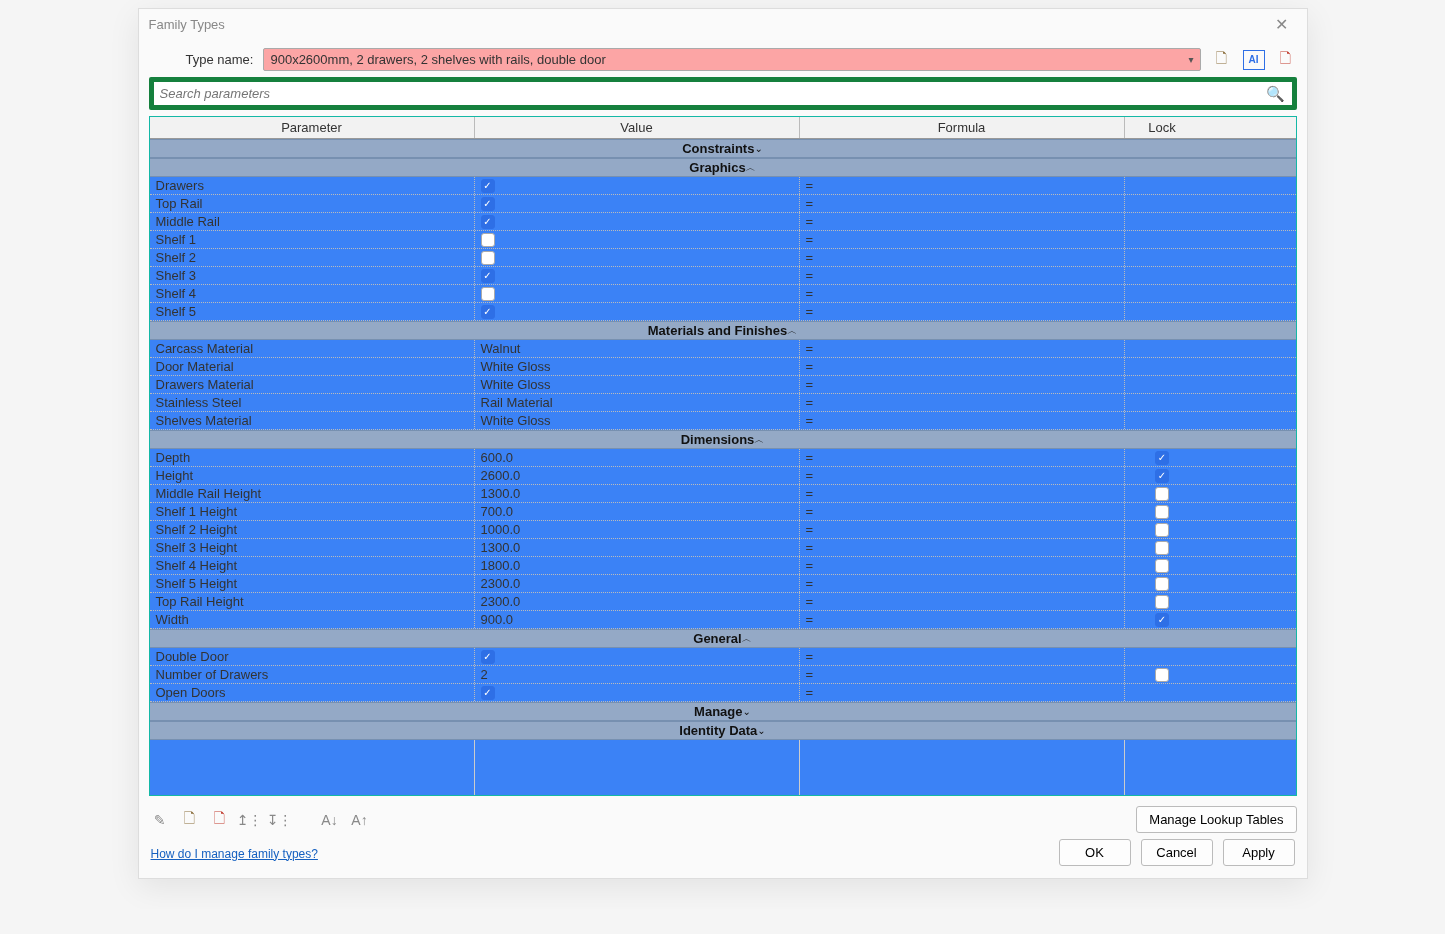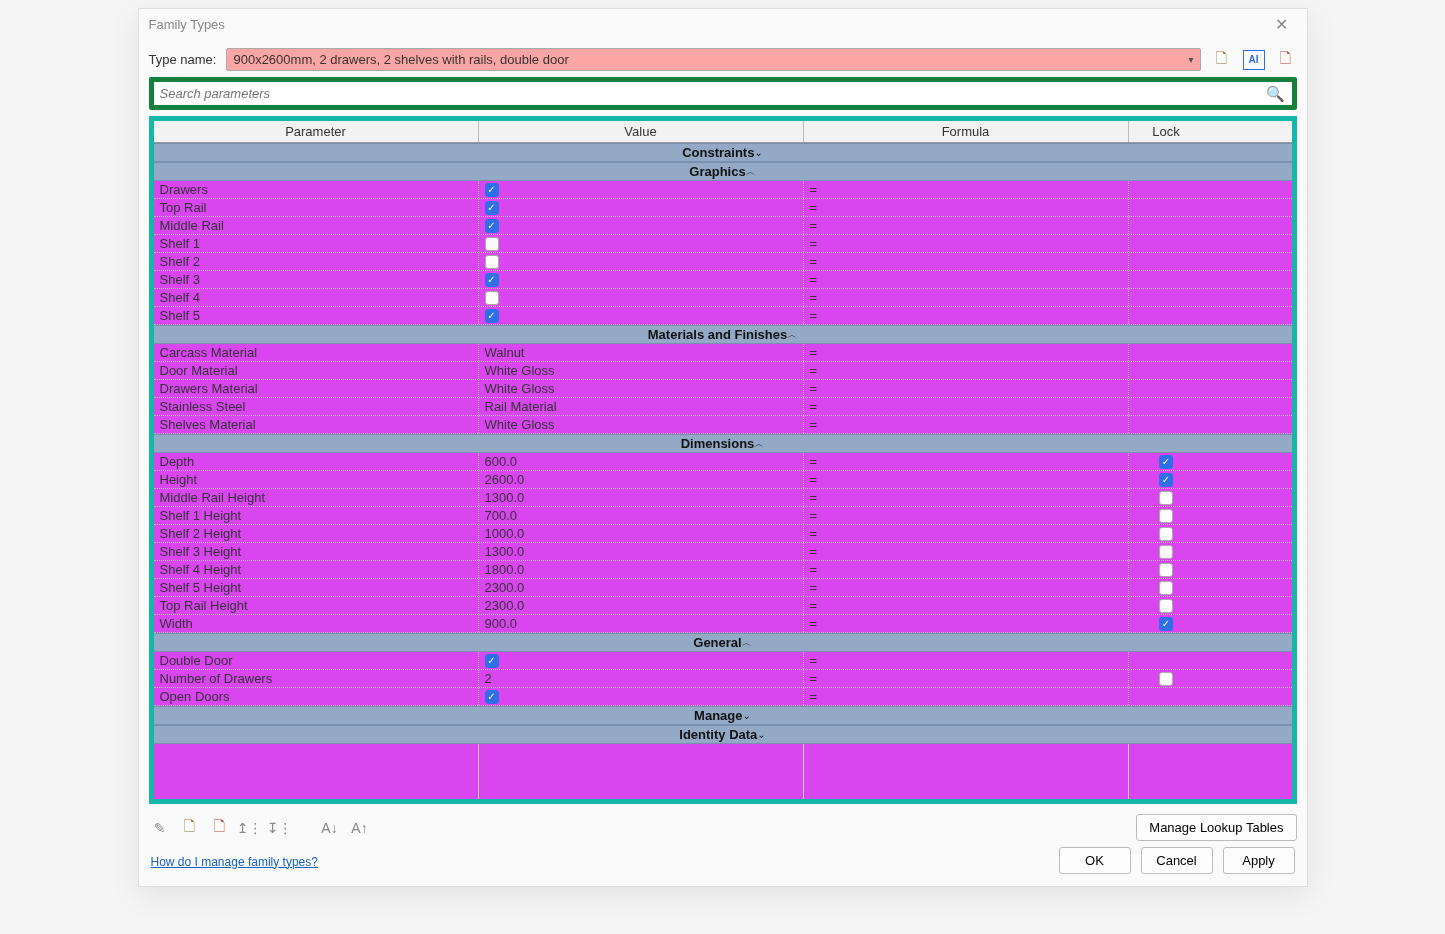--- a/index.html
+++ b/index.html
@@ -33,20 +33,21 @@
     font-size: 16px;
     color: #888;
     padding: 2px 8px;
     cursor: pointer;
   }
   .row-typename {
     display: flex;
     align-items: center;
     padding: 8px 10px 6px;
     gap: 10px;
+    margin-left: 37px;
   }
   .row-typename label { color:#333; white-space: nowrap;}
   .typename-select {
     flex:1;
     display:flex;
     align-items:center;
     justify-content:space-between;
     background:#fca5a5;
     border:1px solid #aaa;
     border-radius:2px;
@@ -68,21 +69,21 @@
     background:#fff;
     border-radius:2px;
   }
   .search-row input {
     flex:1; border:none; outline:none;
     padding:4px 6px; font-size:13px;
     font-style: italic; color:#888;
     background:transparent;
   }
   .search-icon { padding:0 6px; color:#666; font-size:15px;}
-  .grid-wrap { margin:0 10px; border:5px solid #14b8a6; background:#d946ef;}
+  .grid-wrap { margin:0 10px; border:1px solid #14b8a6; background:#3b82f6;}
   .grid-head {
     display:grid;
     grid-template-columns: 325px 325px 325px 75px;
     background:#f2f2f2;
     border-bottom:1px solid #999;
   }
   .grid-head > div {
     text-align:center; padding:3px 0;
     border-right:1px solid #bbb;
     font-size:13px;

